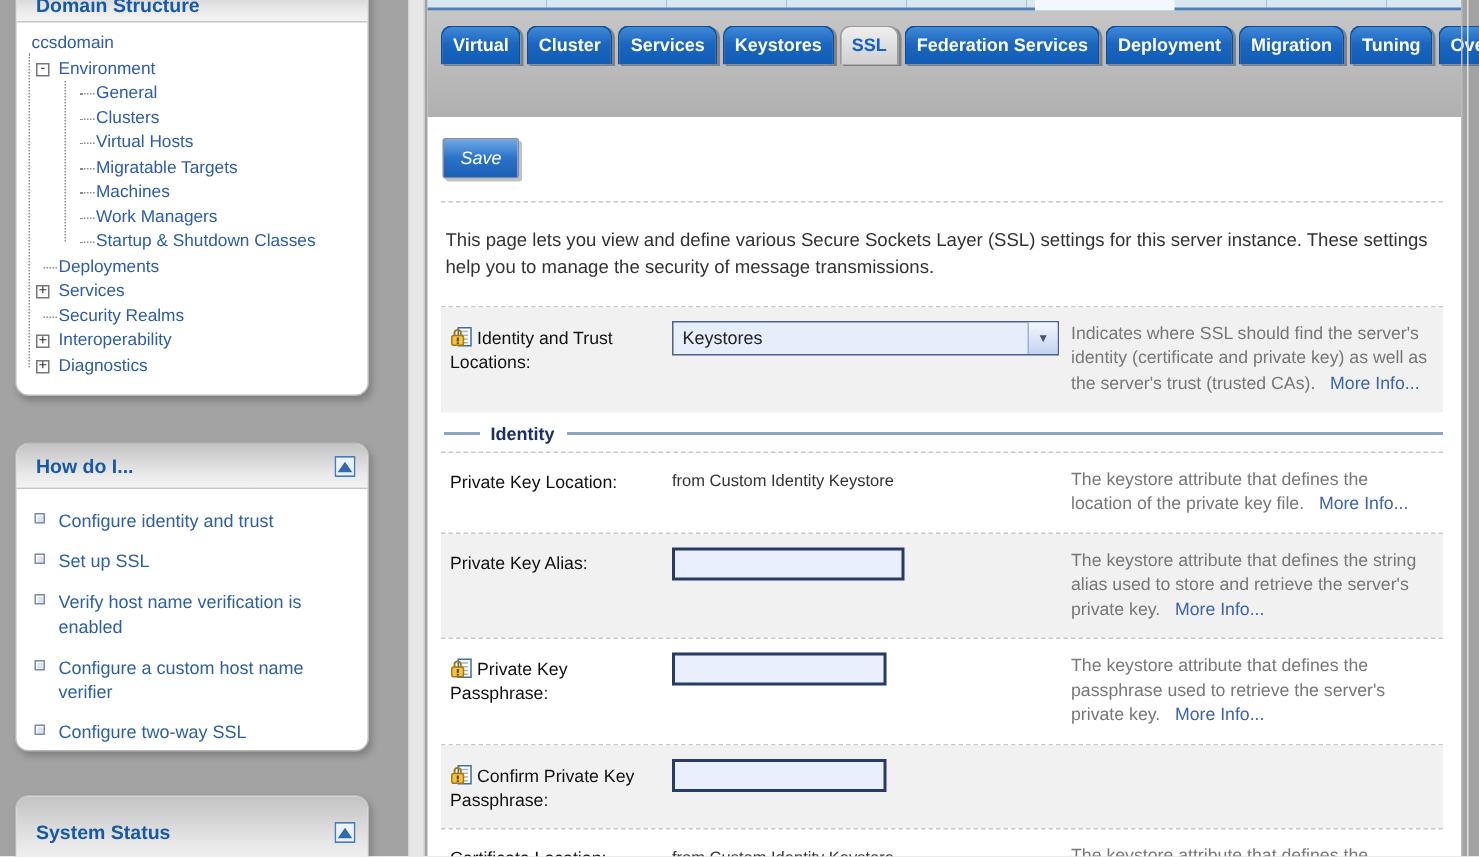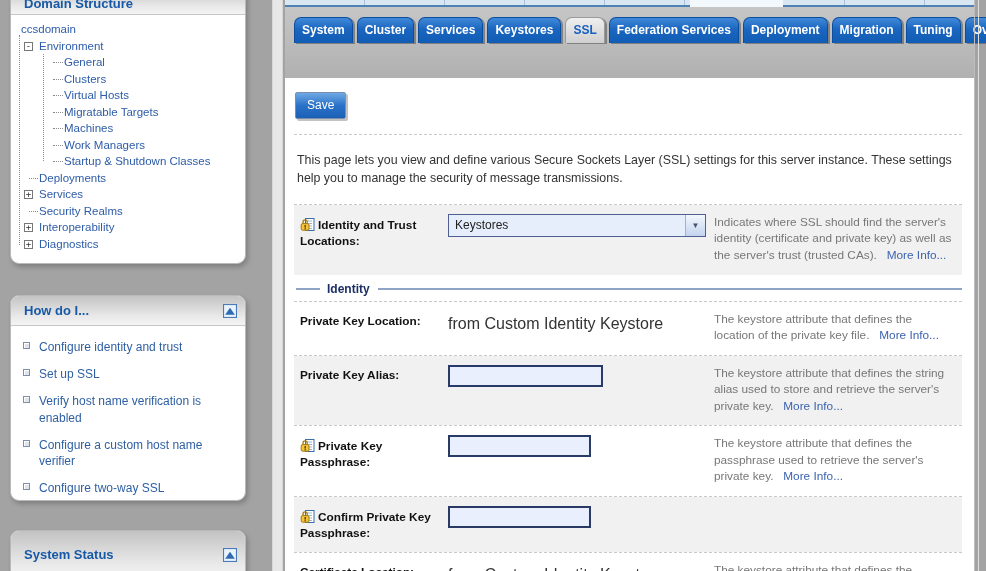--- a/index.html
+++ b/index.html
@@ -73,32 +73,32 @@
     background:linear-gradient(#4189d8,#1a66c0 45%,#115cb4);
     border:1px solid #0b4e9e; border-bottom:none; border-radius:7px 7px 0 0;
     box-shadow:2px 1px 0 rgba(80,80,80,.55); }
   .tab.active { background:linear-gradient(#efefef,#cfcfcf); color:#1560c4; border-color:#9a9a9a; }
 
   #content { padding:14px 12px 0 9px; }
   .save-btn { display:inline-block; margin-left:1px; padding:5px 11px 6px; font-size:12px;
     color:#fff; cursor:pointer; font-family:inherit;
     background:linear-gradient(#6fa9e4,#2a72c8 50%,#1a60b6);
     border:1px solid #7a8eae; border-radius:2px;
-    box-shadow:2px 2px 0 rgba(120,120,120,.45); }
+    box-shadow:2px 2px 0 rgba(120,120,120,.45);font-style:italic; }
   .dashsep { border-top:1px dashed #c9c9c9; }
   #sep1 { margin:15px 0 0 0; }
   .intro { margin:17px 0 0 3px; max-width:692px; font-size:12.4px; color:#333; line-height:1.45; }
   #sep2 { margin:16px 0 0 0; }
 
   
   .frow { display:grid; grid-template-columns:148px 266px 1fr; padding:9px 4px 11px 6px; }
   .frow.shade { background:#f1f1f1; }
-  .flabel { font-size:11.8px; font-weight:bold; color:#111; line-height:1.35; padding-top:3px; padding-right:10px; }
+  .flabel { font-size:11.8px; font-weight:normal; color:#111; line-height:1.35; padding-top:3px; padding-right:10px; }
   .flabel svg { vertical-align:-3px; margin-right:3px; }
-  .fvalue { font-size:16px; color:#333; padding-top:4px; }
+  .fvalue { font-size:11px; color:#333; padding-top:4px; }
   .fhelp { font-size:11.8px; color:#777; line-height:1.4; padding-right:6px; }
   .fhelp a { color:#3c63ae; text-decoration:none; cursor:pointer; white-space:nowrap; }
 
   .combo { width:258px; height:23px; background:#e7eefb; border:1px solid #4f5f92;
     display:flex; align-items:center; cursor:pointer; }
   .combo-value { flex:1; padding-left:6px; font-size:12px; color:#222; }
   .combo-btn { width:20px; height:21px; border-left:1px solid #98b1dd;
     background:linear-gradient(#f3f7fd,#c3d3ef); display:grid; place-items:center;
     color:#44546e; font-size:8px; }
   .fld { height:22px; border:2px solid #2a3a66; background:#e9effc; font-size:12px;
@@ -236,21 +236,21 @@
   <div id="col-divider"></div>
 
   <div id="main">
 
     <div id="parent-strip">
       <span class="lit"></span>
     </div>
 
     <div id="tabband">
       <div class="tabrow">
-        <span class="tab">System</span>
+        <span class="tab">Virtual</span>
         <span class="tab">Cluster</span>
         <span class="tab">Services</span>
         <span class="tab">Keystores</span>
         <span class="tab active">SSL</span>
         <span class="tab">Federation Services</span>
         <span class="tab">Deployment</span>
         <span class="tab">Migration</span>
         <span class="tab">Tuning</span>
         <span class="tab">Overload</span>
       </div>

